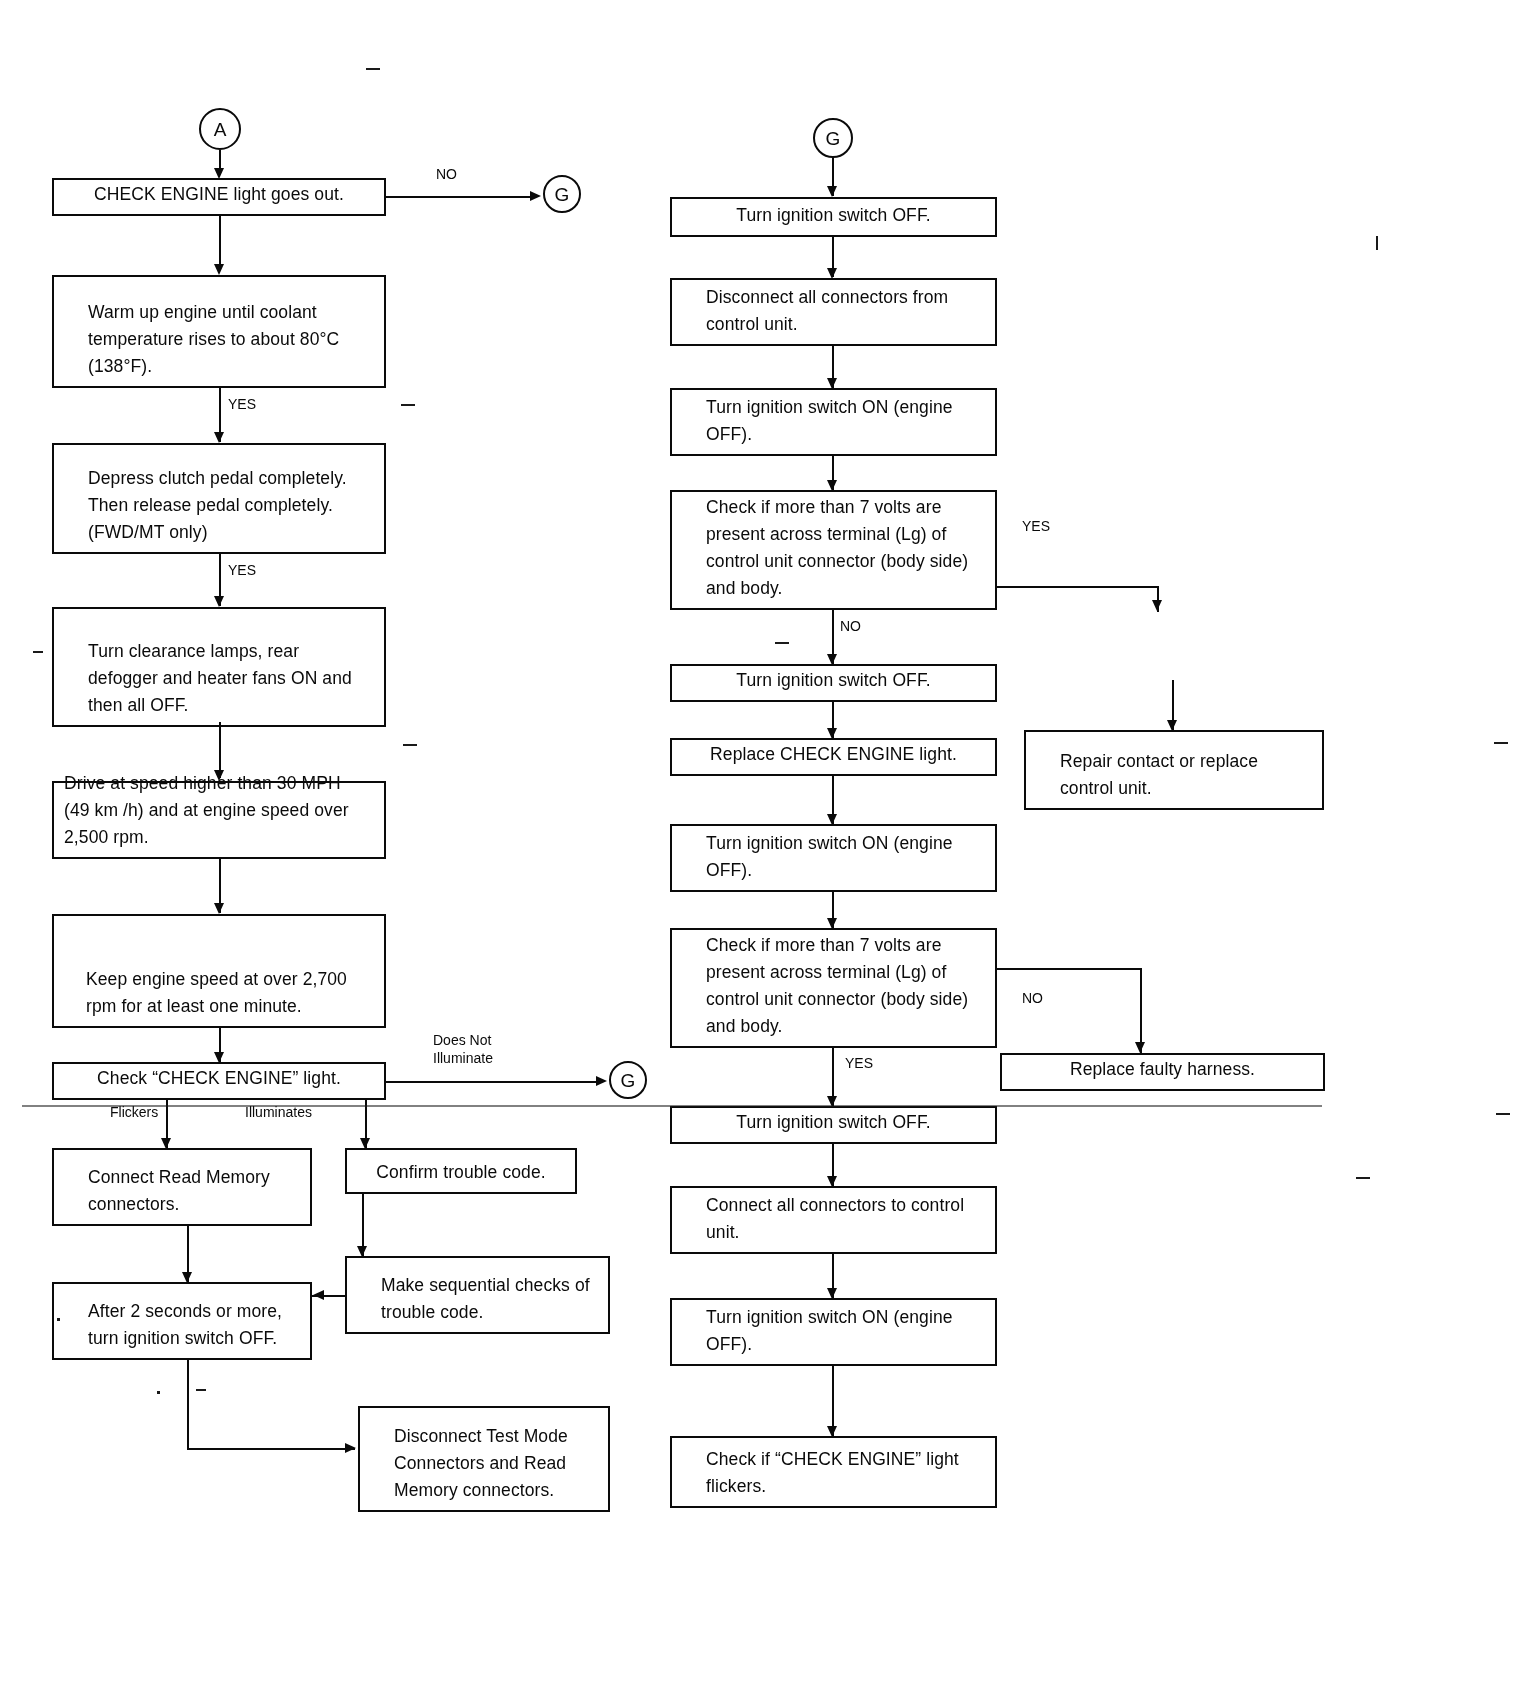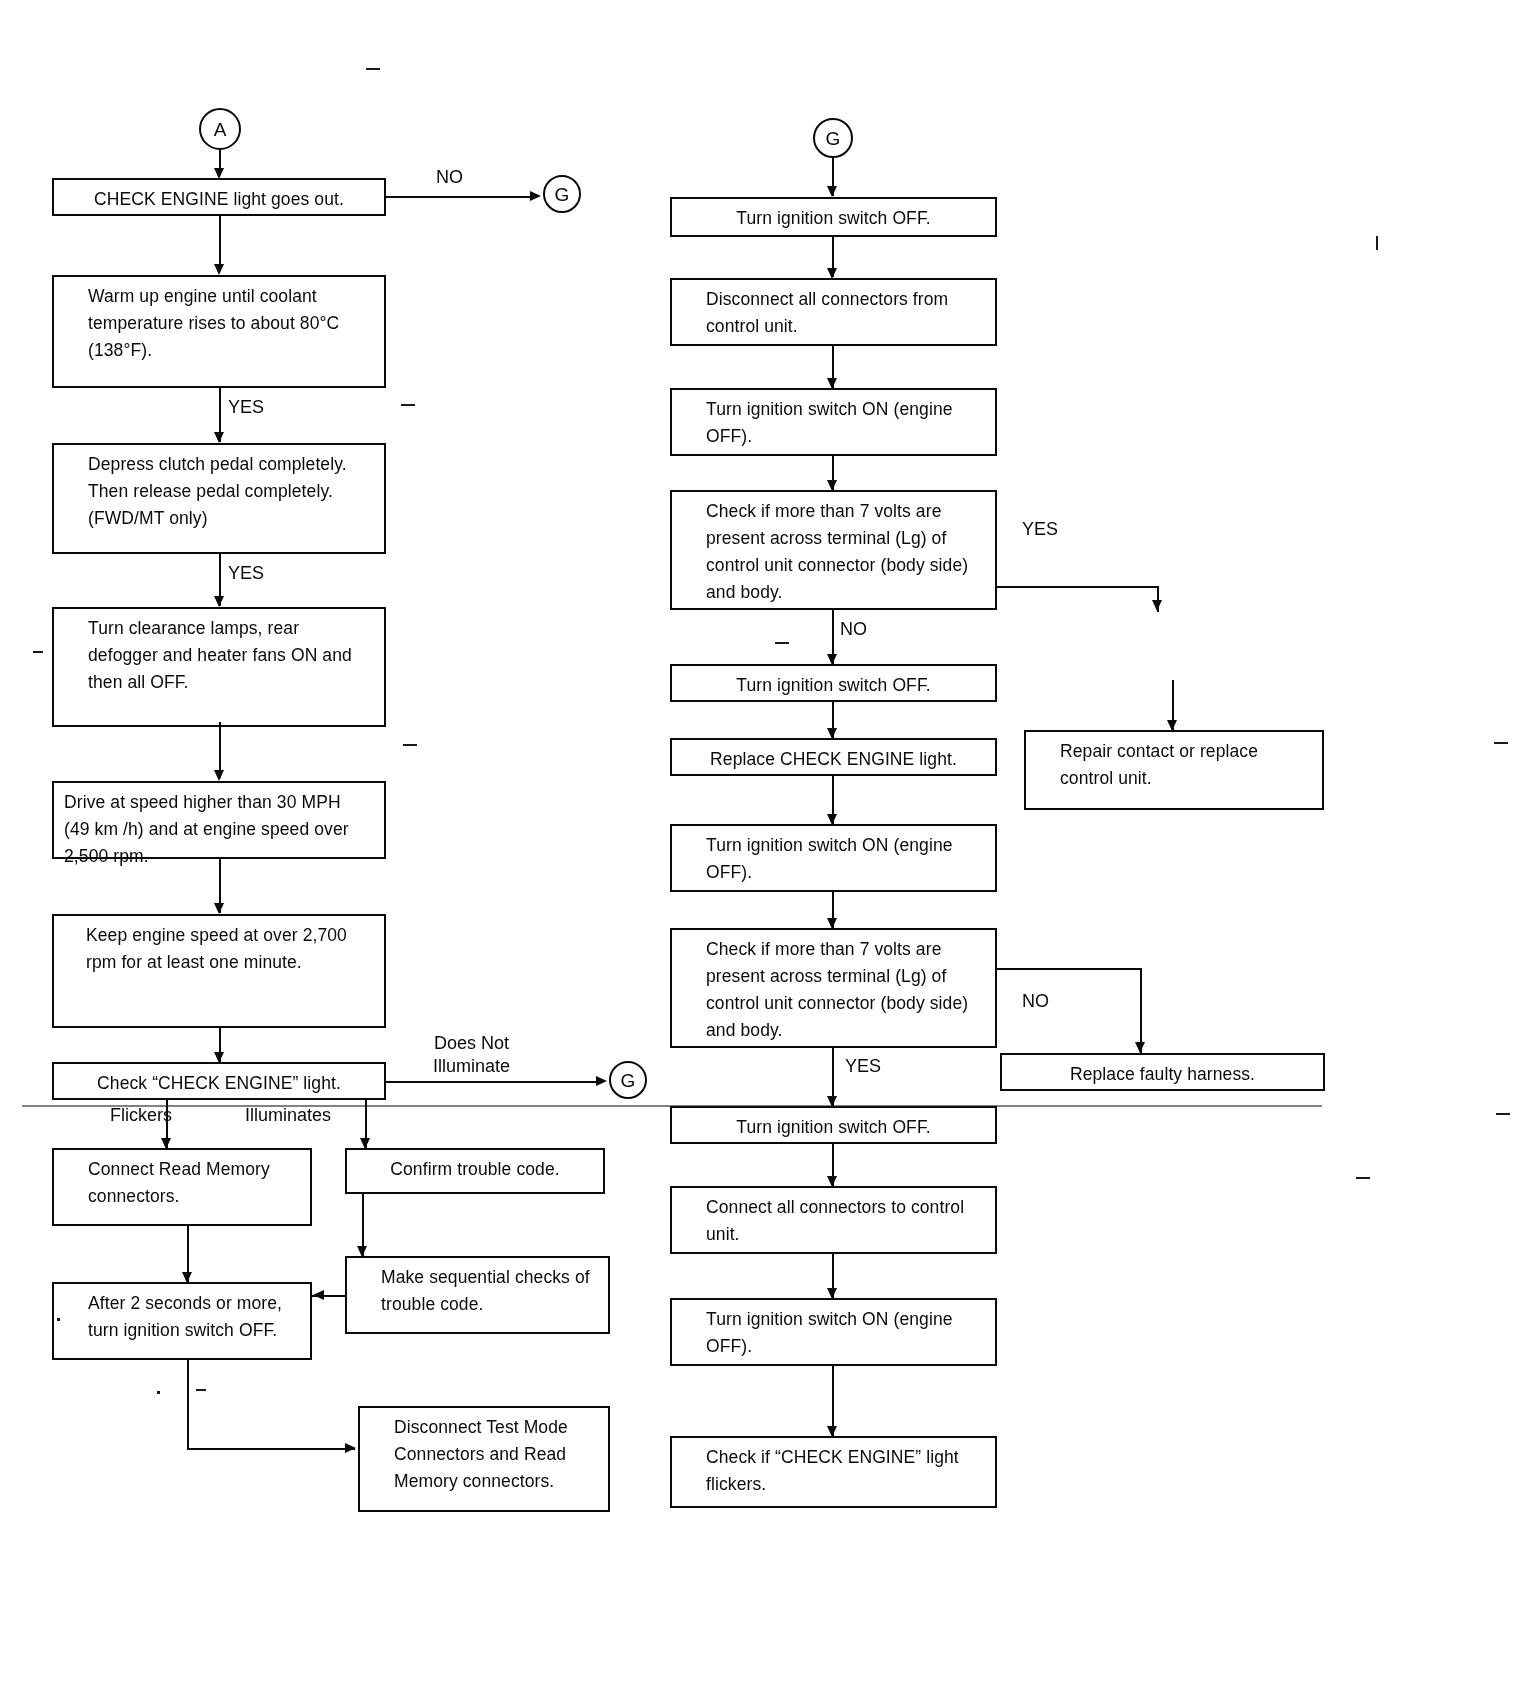--- a/index.html
+++ b/index.html
@@ -17,21 +17,21 @@
     color: #000000;
     overflow: hidden;
   }
   
   .box {
     position: absolute;
     box-sizing: border-box;
     border: 2px solid #0a0a0a;
     background: #ffffff;
     display: flex;
-    align-items: flex-start;
+    align-items: flex-end;
     padding: 6px 14px;
     font-size: 17.5px;
     line-height: 1.55;
     letter-spacing: 0.1px;
     color: #0a0a0a;
   }
   .box.center { justify-content: center; text-align: center; }
   .box.left   { justify-content: flex-start; text-align: left; }
   .box.indent { padding-left: 34px; }
 
@@ -72,25 +72,24 @@
     position: absolute;
     width: 0; height: 0;
     border-top: 5.5px solid transparent;
     border-bottom: 5.5px solid transparent;
     border-left: 11px solid #0a0a0a;
   }
 
   
   .elabel {
     position: absolute;
-    font-size: 18px;
+    font-size: 14px;
     line-height: 1.25;
     color: #0a0a0a;
     white-space: pre-line;
-    text-align: center;
   }
 
   
   .speck {
     position: absolute;
     background: #1a1a1a;
   }
 </style>
 </head>
 <body>
@@ -171,21 +170,21 @@
   <div class="elabel" style="left:110px; top:1104px;">Flickers</div>
 
   <div class="vline" style="left:365px; top:1100px; height:48px;"></div>
   <div class="arrow-down" style="left:360px; top:1138px;"></div>
   <div class="elabel" style="left:245px; top:1104px;">Illuminates</div>
 
   <div class="box left indent" style="left:52px; top:1148px; width:260px; height:78px;">
     <span>Connect Read Memory connectors.</span>
   </div>
 
-  <div class="box center" style="left:345px; top:1148px; width:260px; height:46px;">
+  <div class="box center" style="left:345px; top:1148px; width:232px; height:46px;">
     <span>Confirm trouble code.</span>
   </div>
 
   <div class="vline" style="left:187px; top:1226px; height:56px;"></div>
   <div class="arrow-down" style="left:182px; top:1272px;"></div>
 
   <div class="vline" style="left:362px; top:1194px; height:62px;"></div>
   <div class="arrow-down" style="left:357px; top:1246px;"></div>
 
   <div class="box left indent" style="left:52px; top:1282px; width:260px; height:78px;">

